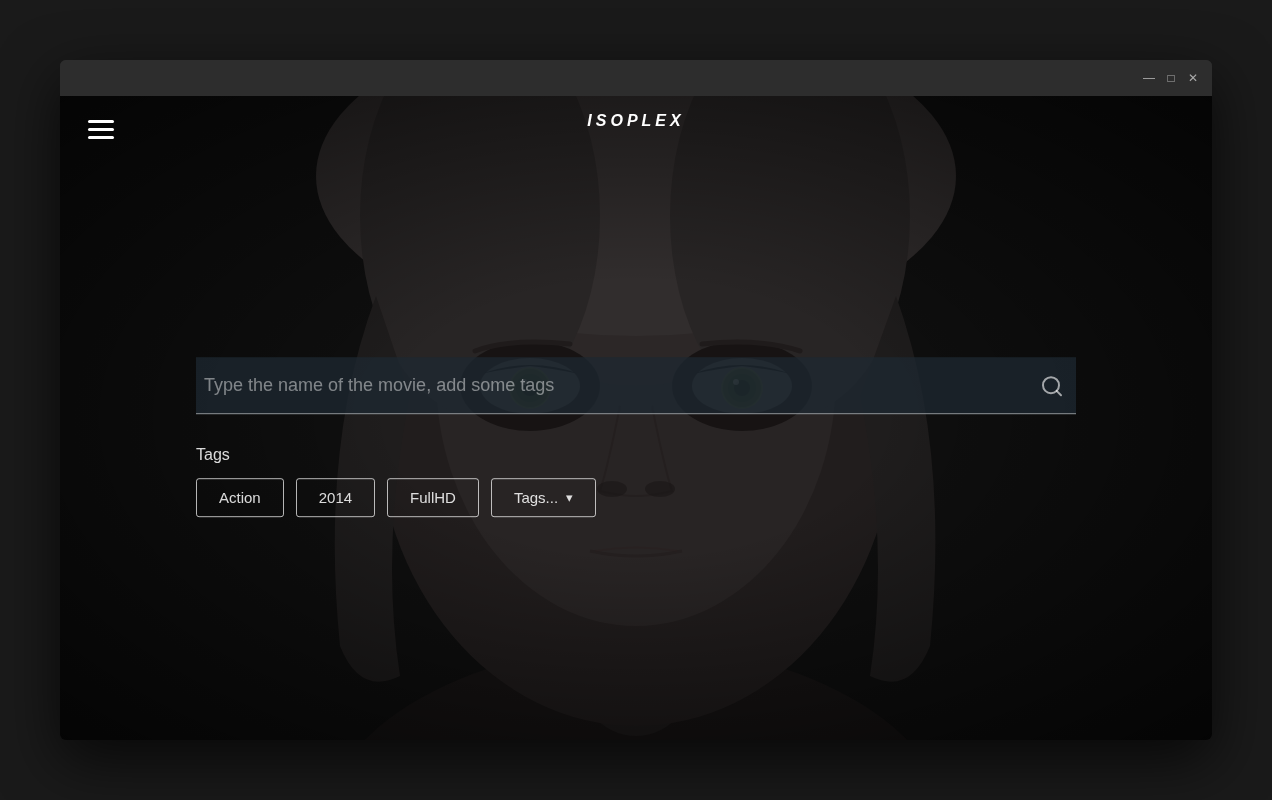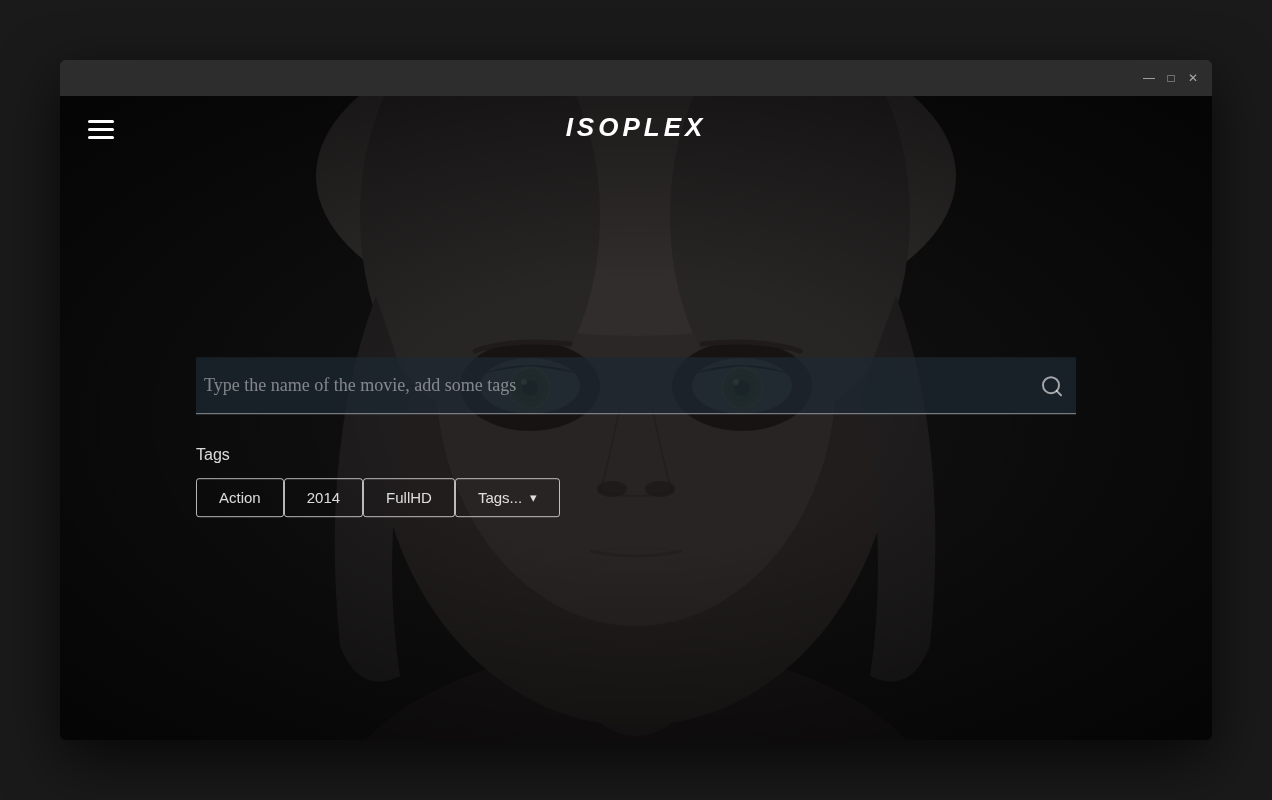--- a/index.html
+++ b/index.html
@@ -104,42 +104,41 @@
     }
 
     
     .logo {
       position: absolute;
       top: 16px;
       left: 50%;
       transform: translateX(-50%);
       z-index: 5;
       color: #fff;
-      font-size: 26px;
+      font-size: 16px;
       font-weight: 700;
       letter-spacing: 4px;
       text-transform: uppercase;
       font-style: italic;
     }
 
     
     .search-area {
       position: absolute;
       top: 50%;
       left: 50%;
       transform: translate(-50%, -38%);
       width: 880px;
       z-index: 5;
     }
 
     .search-bar {
       width: 100%;
       position: relative;
       margin-bottom: 32px;
-      font-family: Liberation Serif, serif;
     }
 
     .search-bar::after {
       content: '';
       position: absolute;
       bottom: 0;
       left: 0;
       right: 0;
       height: 1px;
       background: rgba(255,255,255,0.5);
@@ -183,20 +182,21 @@
 
     .tags-label {
       color: rgba(255,255,255,0.85);
       font-size: 16px;
       font-weight: 500;
       margin-bottom: 14px;
     }
 
     .tags-row {
       display: flex;
+      gap: 12px;
       flex-wrap: wrap;
     }
 
     .tag-btn {
       background: transparent;
       border: 1.5px solid rgba(255,255,255,0.7);
       color: rgba(255,255,255,0.85);
       padding: 10px 22px;
       font-size: 15px;
       cursor: pointer;

